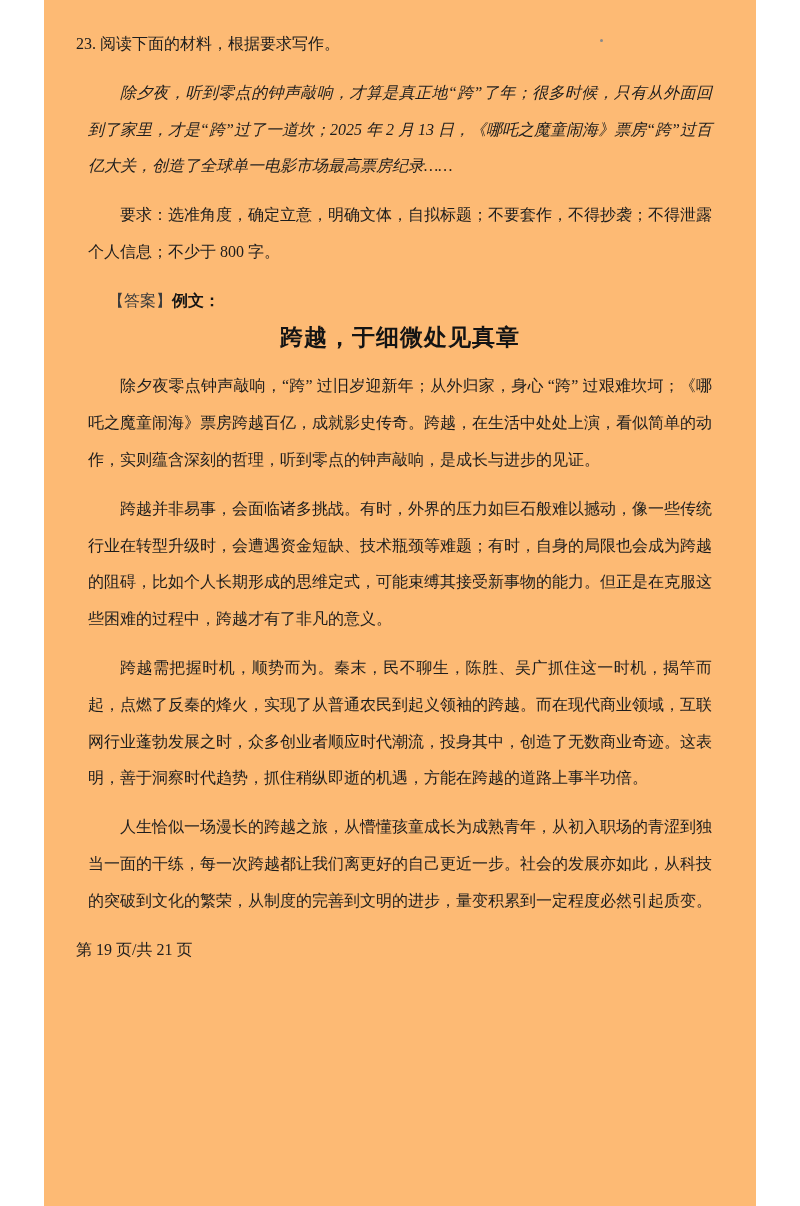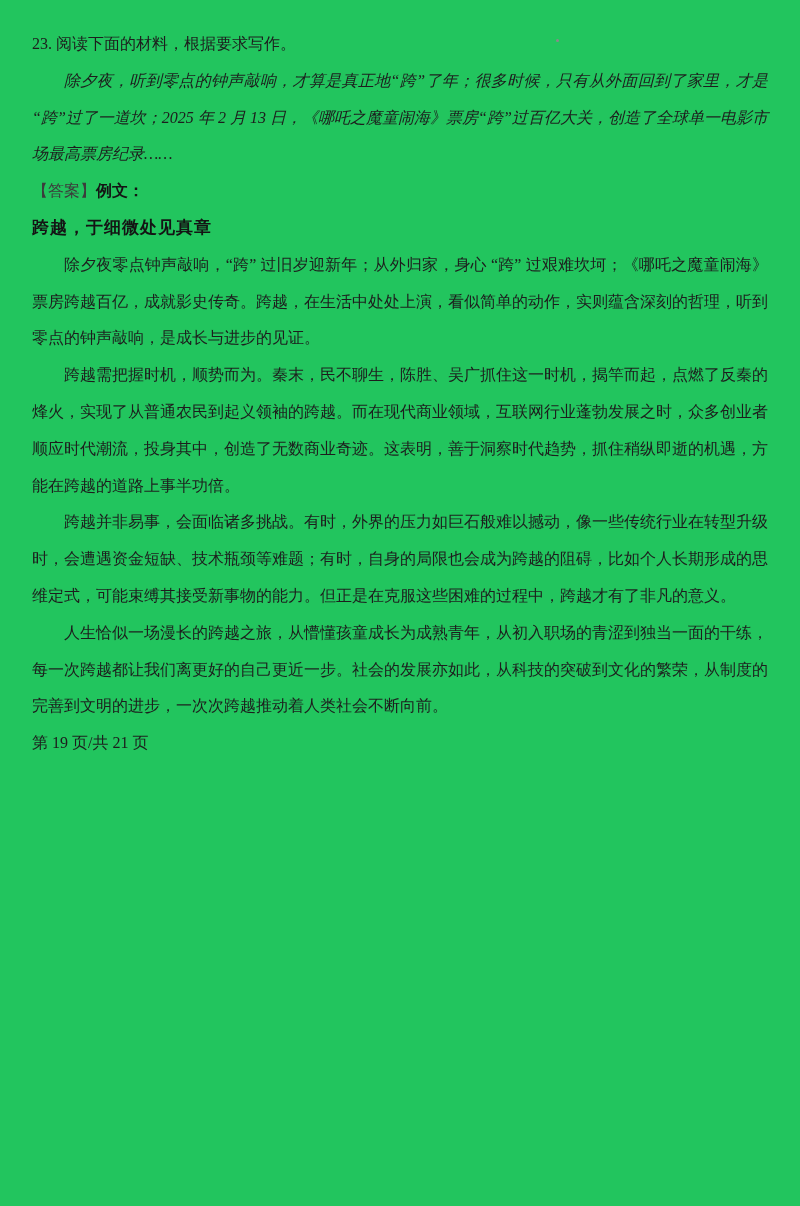--- a/index.html
+++ b/index.html
@@ -2,58 +2,59 @@
 <html lang="zh"><head>
 <meta charset="utf-8">
 <style>
   html, body {
     margin: 0;
     padding: 0;
     background: #ffffff;
   }
   .page {
     position: relative;
-    width: 800px;
+    width: 712px;
     height: 1206px;
     box-sizing: border-box;
     margin: 0 auto;
     padding: 26px 32px 0 32px;
-    background: #22c55e;
+    background: #fdba74;
     font-family: "Liberation Serif", "DejaVu Serif", serif;
     font-size: 16px;
     line-height: 36.8px;
     color: #1d1d1d;
     overflow: hidden;
   }
   .line {
     margin: 0;
     text-indent: 0;
     text-align: justify;
   }
   .para {
-    margin: 0;
+    margin: 12px;
     text-indent: 2em;
     text-align: justify;
   }
   .kai {
     font-style: italic;
   }
   .answer-label {
     color: #3c3c3c;
     font-weight: normal;
+    margin-left: 32px;
   }
   .answer-sublabel {
     font-weight: bold;
     color: #141414;
     font-family: Liberation Serif, serif;
   }
   .essay-title {
     margin: 0;
-    text-align: left;
-    font-size: 17px;
+    text-align: center;
+    font-size: 23px;
     font-weight: bold;
     line-height: 36.8px;
     color: #141414;
     letter-spacing: 1px;
   }
   .page-footer {
     margin: 0;
     text-align: left;
     text-indent: 0;
   }
@@ -72,25 +73,26 @@
 
 <div class="page">
 
   <div class="artifact-dot"></div>
 
   <p class="line">23. 阅读下面的材料，根据要求写作。</p>
 
   <p class="para kai">除夕夜，听到零点的钟声敲响，才算是真正地“跨”了年；很多时候，只有从外面回到了家里，才是“跨”过了一道坎；2025 年 2 月 13 日，《哪吒之魔童闹海》票房“跨”过百亿大关，创造了全球单一电影市场最高票房纪录……</p>
 
 
+  <p class="para">要求：选准角度，确定立意，明确文体，自拟标题；不要套作，不得抄袭；不得泄露个人信息；不少于 800 字。</p>
 
   <p class="line"><span class="answer-label">【答案】</span><span class="answer-sublabel">例文：</span></p>
 
   <h2 class="essay-title">跨越，于细微处见真章</h2>
 
   <p class="para">除夕夜零点钟声敲响，“跨” 过旧岁迎新年；从外归家，身心 “跨” 过艰难坎坷；《哪吒之魔童闹海》票房跨越百亿，成就影史传奇。跨越，在生活中处处上演，看似简单的动作，实则蕴含深刻的哲理，听到零点的钟声敲响，是成长与进步的见证。</p>
+  <p class="para">跨越并非易事，会面临诸多挑战。有时，外界的压力如巨石般难以撼动，像一些传统行业在转型升级时，会遭遇资金短缺、技术瓶颈等难题；有时，自身的局限也会成为跨越的阻碍，比如个人长期形成的思维定式，可能束缚其接受新事物的能力。但正是在克服这些困难的过程中，跨越才有了非凡的意义。</p>
   <p class="para">跨越需把握时机，顺势而为。秦末，民不聊生，陈胜、吴广抓住这一时机，揭竿而起，点燃了反秦的烽火，实现了从普通农民到起义领袖的跨越。而在现代商业领域，互联网行业蓬勃发展之时，众多创业者顺应时代潮流，投身其中，创造了无数商业奇迹。这表明，善于洞察时代趋势，抓住稍纵即逝的机遇，方能在跨越的道路上事半功倍。</p>
-  <p class="para">跨越并非易事，会面临诸多挑战。有时，外界的压力如巨石般难以撼动，像一些传统行业在转型升级时，会遭遇资金短缺、技术瓶颈等难题；有时，自身的局限也会成为跨越的阻碍，比如个人长期形成的思维定式，可能束缚其接受新事物的能力。但正是在克服这些困难的过程中，跨越才有了非凡的意义。</p>
-  <p class="para">人生恰似一场漫长的跨越之旅，从懵懂孩童成长为成熟青年，从初入职场的青涩到独当一面的干练，每一次跨越都让我们离更好的自己更近一步。社会的发展亦如此，从科技的突破到文化的繁荣，从制度的完善到文明的进步，一次次跨越推动着人类社会不断向前。</p>
+  <p class="para">人生恰似一场漫长的跨越之旅，从懵懂孩童成长为成熟青年，从初入职场的青涩到独当一面的干练，每一次跨越都让我们离更好的自己更近一步。社会的发展亦如此，从科技的突破到文化的繁荣，从制度的完善到文明的进步，量变积累到一定程度必然引起质变。</p>
 
   <p class="page-footer">第 19 页/共 21 页</p>
 
 </div>
 
 </body></html>

